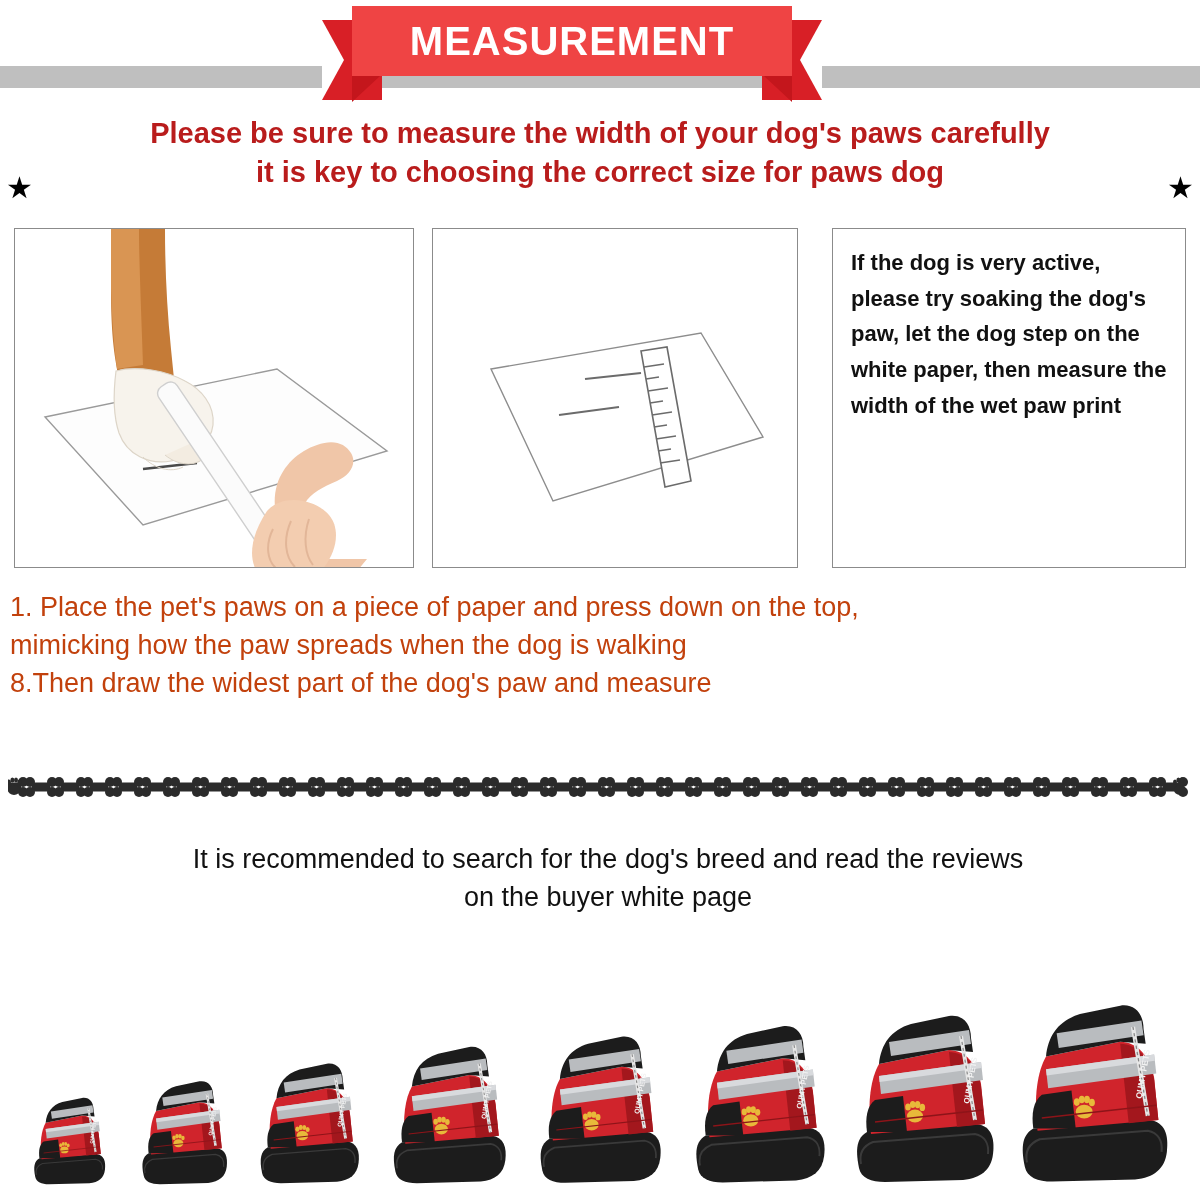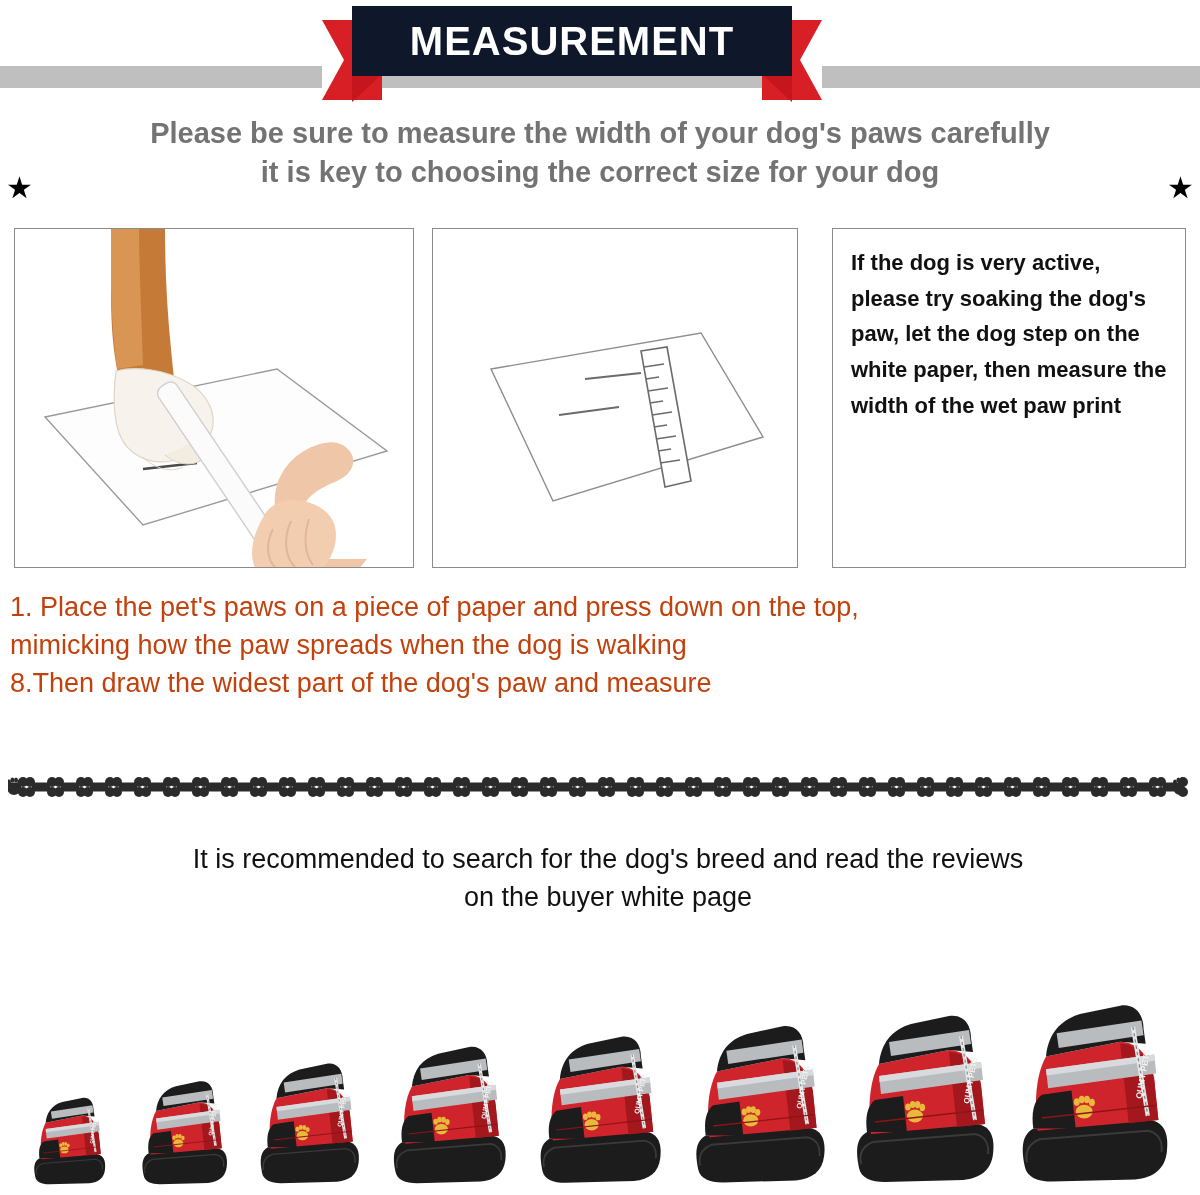--- a/index.html
+++ b/index.html
@@ -62,21 +62,21 @@
     right: 0; top: 0;
     width: 0; height: 0;
     border-right: 22px solid #ffffff;
     border-top: 40px solid transparent;
     border-bottom: 40px solid transparent;
   }
   .ribbon-main {
     position: absolute;
     left: 30px; top: 0;
     width: 440px; height: 70px;
-    background: #0f172a;
+    background: #ef4444;
     display: flex;
     align-items: center;
     justify-content: center;
   }
   .ribbon-main span {
     color: #ffffff;
     font-size: 40px;
     font-weight: bold;
     letter-spacing: 1px;
     line-height: 1;
@@ -97,21 +97,21 @@
     border-bottom: 26px solid transparent;
   }
 
   
   .headline {
     position: absolute;
     top: 114px; left: 0; width: 1200px;
     text-align: center;
     font-size: 29px;
     font-weight: bold;
-    color: #737373;
+    color: #b91c1c;
     line-height: 1.33;
     padding: 0 40px;
   }
   .star {
     position: absolute;
     font-size: 30px;
     color: #000;
     top: 170px;
   }
   .star-left { left: 6px; }
@@ -195,21 +195,21 @@
       <div class="ribbon-notch-l"></div>
       <div class="ribbon-notch-r"></div>
       <div class="ribbon-main">
         <span>MEASUREMENT</span>
       </div>
     </div>
   </div>
 
   <div class="headline">
     <div>Please be sure to measure the width of your dog's paws carefully</div>
-    <div>it is key to choosing the correct size for your dog</div>
+    <div>it is key to choosing the correct size for paws dog</div>
   </div>
   <div class="star star-left">★</div>
   <div class="star star-right">★</div>
 
   <div class="panels">
 
     <div class="panel panel-1">
       <svg width="398" height="338" viewBox="0 0 398 338">
         <rect x="0" y="0" width="398" height="338" fill="#ffffff"></rect>
 

